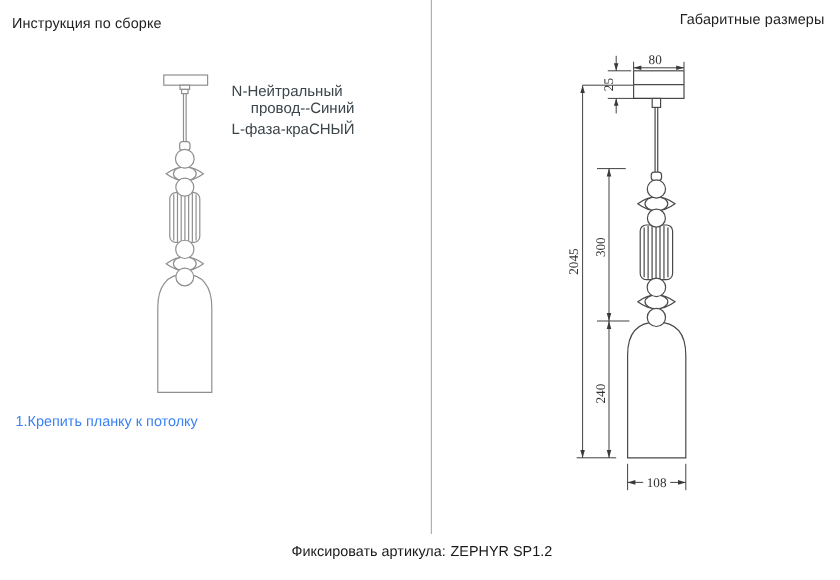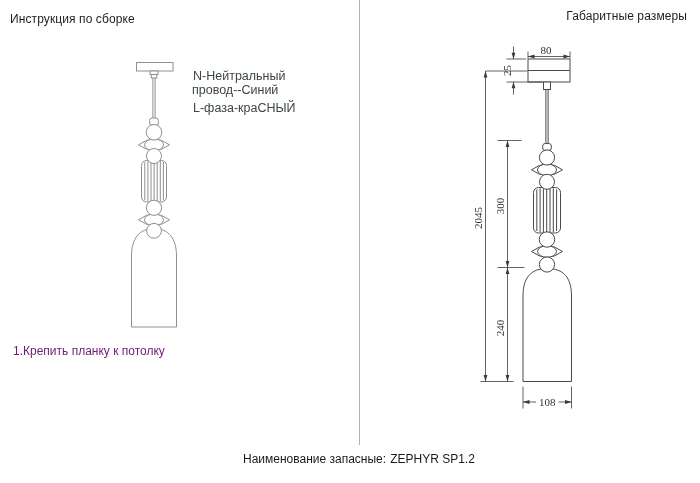--- a/index.html
+++ b/index.html
@@ -4,23 +4,23 @@
 <style>
   html,body{margin:0;padding:0;background:#ffffff;}
   body{width:700px;height:483px;position:relative;overflow:hidden;
        font-family:"Liberation Sans",sans-serif;-webkit-font-smoothing:antialiased;}
   .abs{position:absolute;}
   .section-title{font-size:12px;color:#1f1f1f;letter-spacing:.1px;}
   #left-title{left:10px;top:12px;text-align:right;}
   #right-title{right:13px;top:9px;}
   .wire-label{font-size:12.5px;color:#3c454a;white-space:nowrap;}
   #wl1{left:193px;top:69px;}
-  #wl2{left:192px;top:83px;}
+  #wl2{left:209px;top:83px;}
   #wl3{left:193px;top:101px;text-align:right;}
-  #instructions{left:13px;top:344px;font-size:12px;color:#701a75;}
+  #instructions{left:13px;top:344px;font-size:12px;color:#3b82f6;}
   #instructions .step{margin-bottom:10.5px;white-space:nowrap;}
   #footer{left:243px;top:452px;font-size:12px;color:#1a1a1a;white-space:nowrap;}
   #footer .val{margin-left:4px;}
   #drawing{left:0;top:0;}
   svg text{font-family:"Liberation Serif",serif;font-size:11px;fill:#333333;}
 </style>
 </head>
 <body>
 
 <svg id="drawing" class="abs" width="700" height="483" viewBox="0 0 700 483">
@@ -159,14 +159,14 @@
 
 <div id="wl1" class="abs wire-label">N-Нейтральный</div>
 <div id="wl2" class="abs wire-label">провод--Синий</div>
 <div id="wl3" class="abs wire-label">L-фаза-краСНЫЙ</div>
 
 <div id="instructions" class="abs">
   <div class="step">1.Крепить планку к потолку</div>
 </div>
 
 <div id="footer" class="abs">
-  <span>Наименование запасные:</span><span class="val">ZEPHYR SP1.2</span>
+  <span>Фиксировать артикула:</span><span class="val">ZEPHYR SP1.2</span>
 </div>
 
 </body></html>

